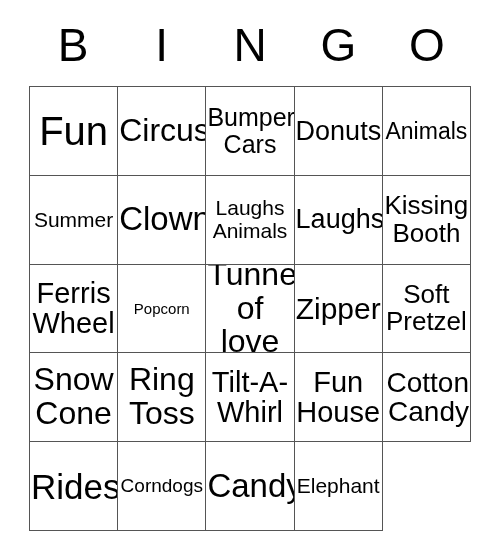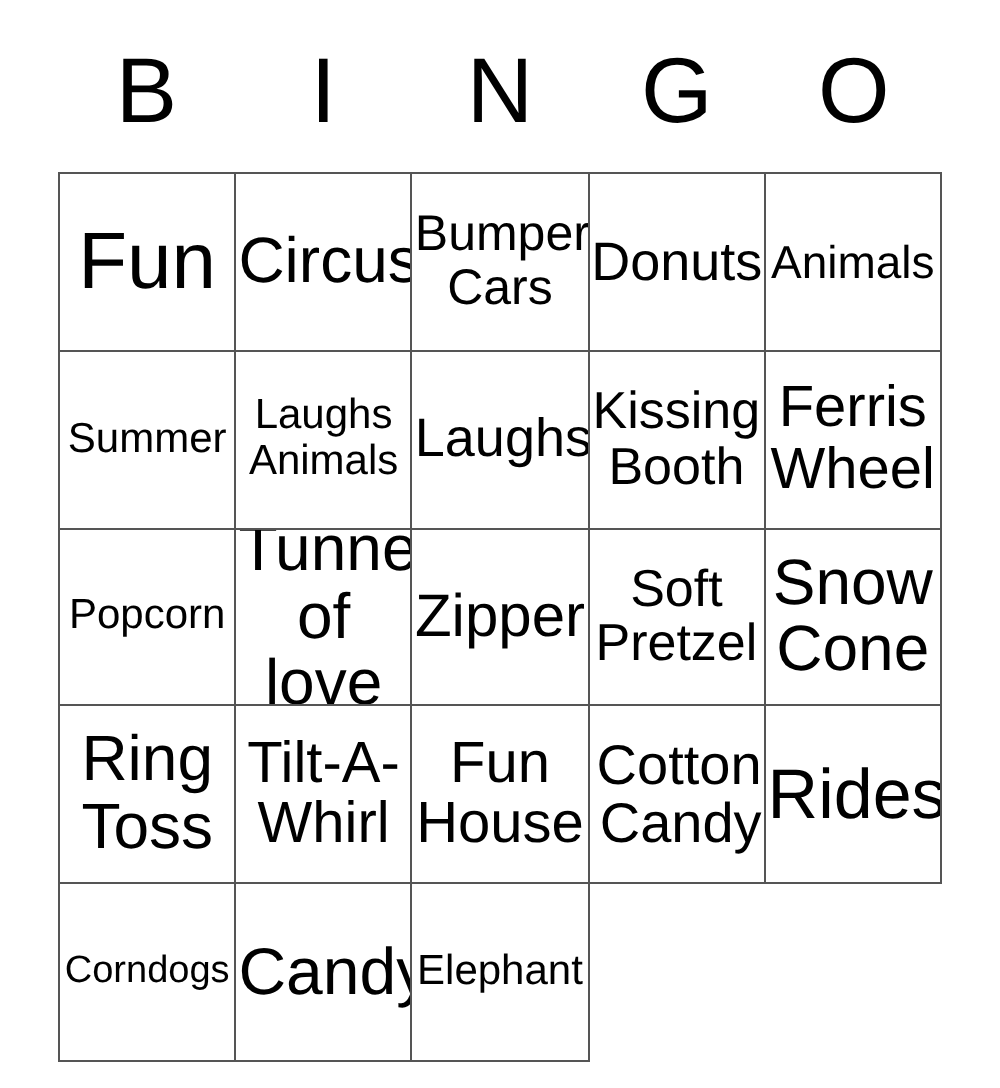--- a/index.html
+++ b/index.html
@@ -106,36 +106,39 @@
       <div class="cell">
         <span class="cell-text" style="font-size: 27px;">Donuts</span>
       </div>
       <div class="cell">
         <span class="cell-text" style="font-size: 23px;">Animals</span>
       </div>
       <div class="cell">
         <span class="cell-text" style="font-size: 21px;">Summer</span>
       </div>
       <div class="cell">
+        <span class="cell-text" style="font-size: 33px;">Clown</span>
+      </div>
+      <div class="cell">
         <span class="cell-text" style="font-size: 21px;">Laughs
 Animals</span>
       </div>
       <div class="cell">
         <span class="cell-text" style="font-size: 27px;">Laughs</span>
       </div>
       <div class="cell">
         <span class="cell-text" style="font-size: 26px;">Kissing
 Booth</span>
       </div>
       <div class="cell">
         <span class="cell-text" style="font-size: 29px;">Ferris
 Wheel</span>
       </div>
       <div class="cell">
-        <span class="cell-text" style="font-size: 21px;">Popcorn</span>
+        <span class="cell-text" style="font-size: 15px;">Popcorn</span>
       </div>
       <div class="cell">
         <span class="cell-text" style="font-size: 32px;">Tunnel
 of love</span>
       </div>
       <div class="cell">
         <span class="cell-text" style="font-size: 30px;">Zipper</span>
       </div>
       <div class="cell">
         <span class="cell-text" style="font-size: 26px;">Soft

